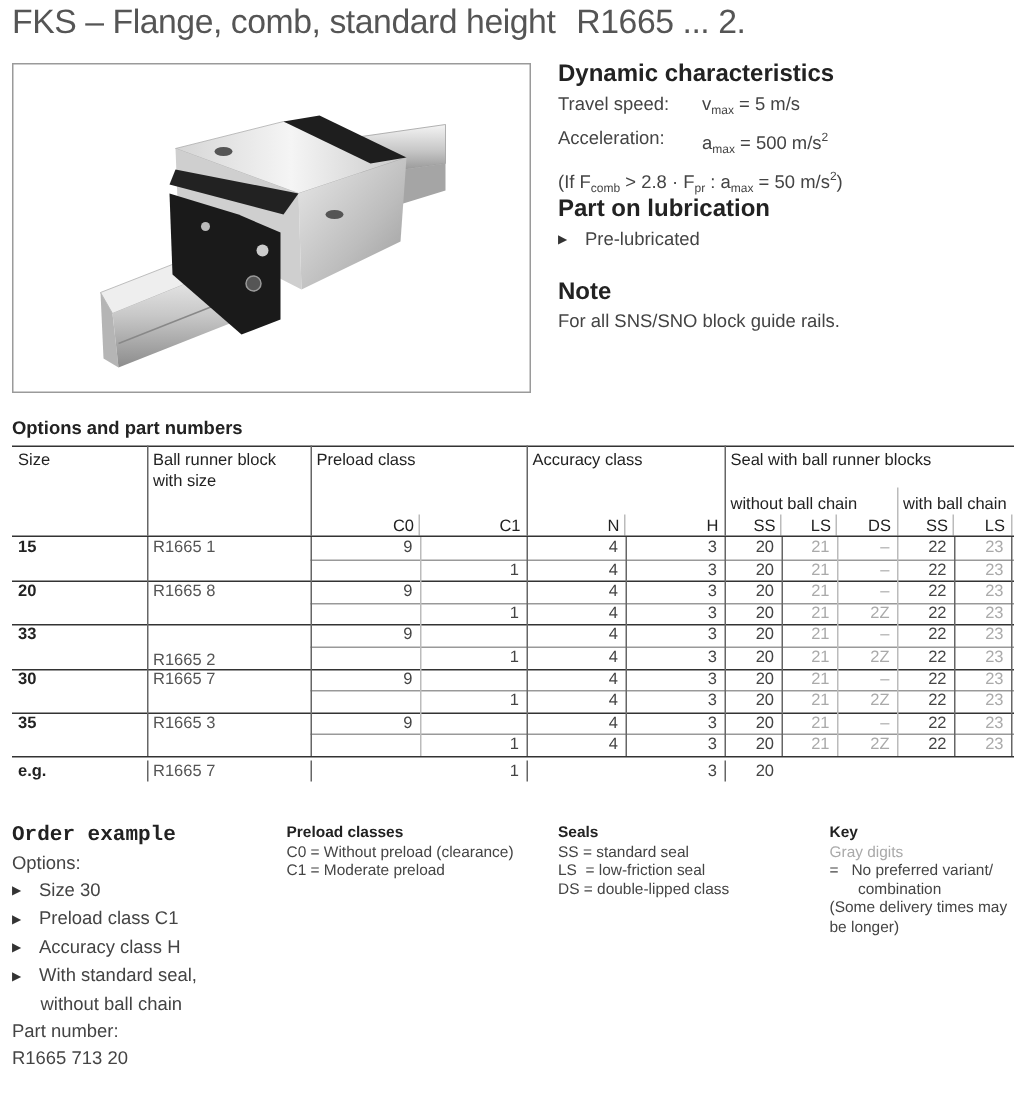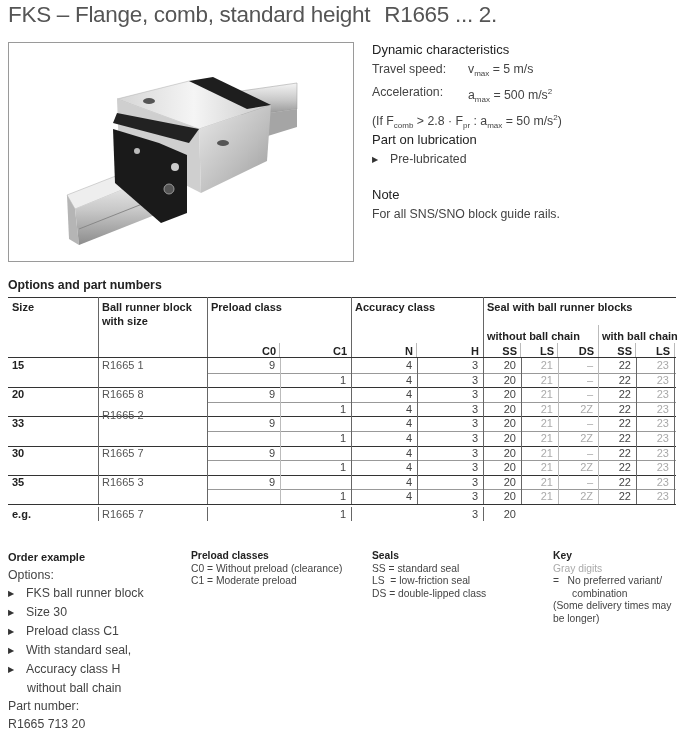--- a/index.html
+++ b/index.html
@@ -5,43 +5,43 @@
   * { box-sizing: border-box; margin: 0; padding: 0; }
   html, body { width: 685px; height: 733px; background: #ffffff; overflow: hidden; }
   body { position: relative; font-family: "Liberation Sans", "DejaVu Sans", sans-serif; color: #333; }
 
   .title { position: absolute; left: 8px; top: 2px; font-size: 22.5px; color: #555; font-weight: normal; letter-spacing: -0.3px; white-space: nowrap; }
   .title .code { margin-left: 14px; }
 
   .photo { position: absolute; left: 8px; top: 42px; width: 346px; height: 220px; border: 1px solid #9a9a9a; background: #fff; overflow: hidden; }
 
   .rt { position: absolute; left: 372px; font-size: 12.3px; color: #444; line-height: 18px; }
-  .rt h3 { font-size: 13px; font-weight: normal; color: #222; margin-bottom: 1px; }
+  .rt h3 { font-size: 16px; font-weight: bold; color: #222; margin-bottom: 1px; }
   .rt .row { display: flex; }
   .rt .row .lbl { width: 96px; }
   .rt sub { font-size: 8px; vertical-align: -3px; }
   .rt sup { font-size: 8px; vertical-align: 5px; }
   .bullet::before { content: "\25B6"; font-size: 8px; display: inline-block; width: 18px; vertical-align: 1px; color: #333; }
 
   .sect-title { position: absolute; left: 8px; top: 278px; font-size: 12.3px; font-weight: bold; color: #222; }
 
   .tbl { position: absolute; left: 8px; top: 297px; width: 677px; font-size: 11px; }
   .cell { position: absolute; white-space: nowrap; }
   .hline { position: absolute; height: 0; border-top: 1px solid #333; }
   .hline.thin { border-top: 1px solid #999; }
   .vline { position: absolute; width: 0; border-left: 1px solid #666; }
   .vline.light { border-left: 1px solid #bbb; }
-  .hdr { font-weight: bold; color: #222; font-size: 11px; line-height: 14px; }
+  .hdr { font-weight: normal; color: #222; font-size: 11px; line-height: 14px; }
   .num { text-align: right; color: #444; font-size: 11px; }
   .gray { color: #aaa; }
   .sizecell { font-weight: bold; color: #222; font-size: 11px; }
   .partcell { color: #555; font-size: 11px; }
 
   .bottom { position: absolute; font-size: 12.3px; color: #444; line-height: 18px; }
-  .bottom h3 { font-size: 11px; font-weight: bold; color: #222; }
+  .bottom h3 { font-size: 14px; font-weight: bold; color: #222; font-family: Liberation Mono, monospace; }
   .bottom .ind { padding-left: 19px; }
   .small { position: absolute; font-size: 10.3px; color: #444; line-height: 12.5px; }
   .small h3 { font-size: 10.3px; font-weight: bold; color: #222; }
   .small .grayt { color: #aaa; }
 </style>
 </head>
 <body>
 
 <div class="title"><span>FKS – Flange, comb, standard height</span><span class="code">R1665 ... 2.</span></div>
 
@@ -208,21 +208,21 @@
     <div class="vline" style="left: 343px; top: 90.2px; height: 29.2px;"></div>
     <div class="vline" style="left: 475px; top: 90.2px; height: 29.2px;"></div>
     <div class="vline light" style="left: 272px; top: 90.2px; height: 29.2px;"></div>
     <div class="vline" style="left: 409px; top: 90.2px; height: 29.2px;"></div>
     <div class="vline" style="left: 513px; top: 90.2px; height: 29.2px;"></div>
     <div class="vline light" style="left: 550px; top: 90.2px; height: 29.2px;"></div>
     <div class="vline light" style="left: 590px; top: 90.2px; height: 29.2px;"></div>
     <div class="vline" style="left: 628px; top: 90.2px; height: 29.2px;"></div>
     <div class="vline" style="left: 666px; top: 90.2px; height: 29.2px;"></div>
     <div class="cell sizecell" style="left: 4px; top: 120.4px; width: 80px;">33</div>
-    <div class="cell partcell" style="left: 94px; top: 112px; width: 105px;">R1665 2</div>
+    <div class="cell partcell" style="left: 94px; top: 137px; width: 105px;">R1665 2</div>
     <div class="cell num" style="left: 199px; top: 120.4px; width: 68px;">9</div>
     <div class="cell num" style="left: 272px; top: 120.4px; width: 66px;"></div>
     <div class="cell num" style="left: 343px; top: 120.4px; width: 61px;">4</div>
     <div class="cell num" style="left: 409px; top: 120.4px; width: 61px;">3</div>
     <div class="cell num" style="left: 475px; top: 120.4px; width: 33px;">20</div>
     <div class="cell num gray" style="left: 513px; top: 120.4px; width: 32px;">21</div>
     <div class="cell num gray" style="left: 550px; top: 120.4px; width: 35px;">–</div>
     <div class="cell num" style="left: 590px; top: 120.4px; width: 33px;">22</div>
     <div class="cell num gray" style="left: 628px; top: 120.4px; width: 33px;">23</div>
     <div class="hline thin" style="top: 134px; left: 199px; width: 469px;"></div>
@@ -320,25 +320,24 @@
     <div class="cell num" style="left: 475px; top: 211px; width: 33px;">20</div>
     <div class="vline" style="left: 90px; top: 210px; height: 14px;"></div>
     <div class="vline" style="left: 199px; top: 210px; height: 14px;"></div>
     <div class="vline" style="left: 343px; top: 210px; height: 14px;"></div>
     <div class="vline" style="left: 475px; top: 210px; height: 14px;"></div>
   </div>
 
 <div class="bottom" style="left:8px; top:548px;">
   <h3>Order example</h3>
   <div>Options:</div>
-  <div class="bullet">FKS ball runner block</div>
   <div class="bullet">Size 30</div>
   <div class="bullet">Preload class C1</div>
+  <div class="bullet">Accuracy class H</div>
   <div class="bullet">With standard seal,</div>
-  <div class="bullet">Accuracy class H</div>
   <div class="ind">without ball chain</div>
   <div>Part number:</div>
   <div>R1665 713 20</div>
 </div>
 
 <div class="small" style="left:191px; top:550px;">
   <h3>Preload classes</h3>
   <div>C0 = Without preload (clearance)</div>
   <div>C1 = Moderate preload</div>
 </div>

